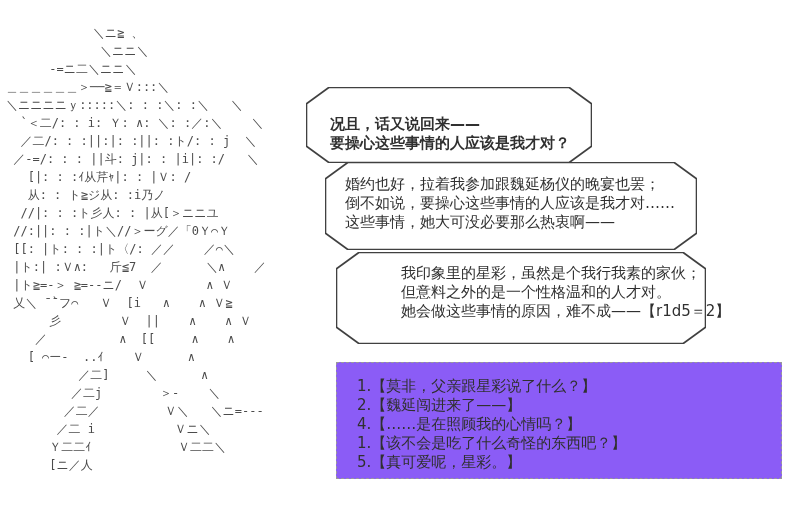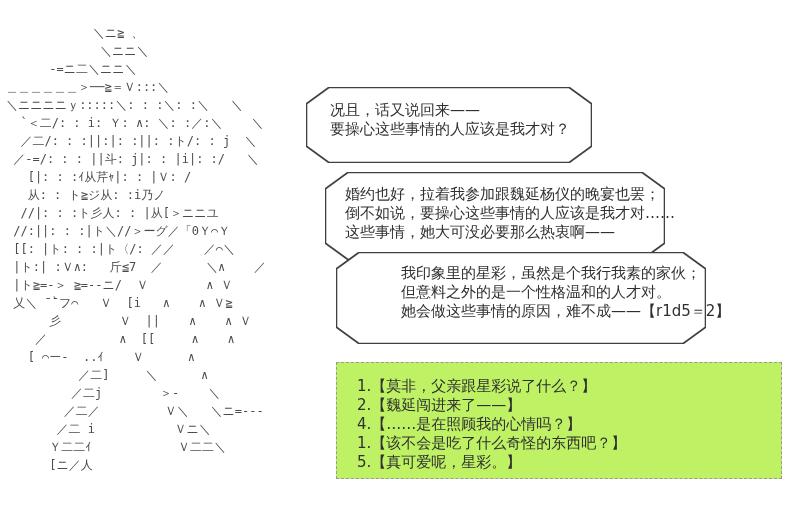--- a/index.html
+++ b/index.html
@@ -20,30 +20,30 @@
     position:absolute;
     clip-path:polygon(22px 0,calc(100% - 22px) 0,100% 16px,100% calc(100% - 16px),
       calc(100% - 22px) 100%,22px 100%,0 calc(100% - 16px),0 16px);
   }
   .oct.b-border{inset:0;background:#404040;}
   .oct.b-fill{inset:1.3px;background:#ffffff;}
   .btext{
     position:absolute;inset:0;z-index:3;
     font-size:15px;line-height:19px;color:#303030;
   }
-  #b1 .btext{padding:14px 0 0 24px;}
+  #b1 .btext{padding:28px 0 0 24px;font-weight:bold;}
   #b2 .btext{padding:13px 0 0 20px;}
   #b3 .btext{padding:12px 0 0 20px;margin-left:45px;}
   #b1{left:306px;top:87px;width:286px;height:76px;}
-  #b2{left:325px;top:172px;width:340px;height:88px;}
+  #b2{left:325px;top:162px;width:372px;height:88px;}
   #b3{left:336px;top:252px;width:370px;height:92px;}
   
   .menu{
     position:absolute;left:336px;top:362px;width:446px;height:117px;z-index:2;
-    border:1px dashed #999;background:#bef264;
+    border:1px dashed #999;background:#8b5cf6;
     box-sizing:border-box;padding:14px 0 0 20px;
     font-size:15px;line-height:19px;color:#303030;
   }
   .mi{cursor:pointer;}
   .line{white-space:nowrap;}
 </style>
 </head>
 <body>
 
 <div class="stage">

